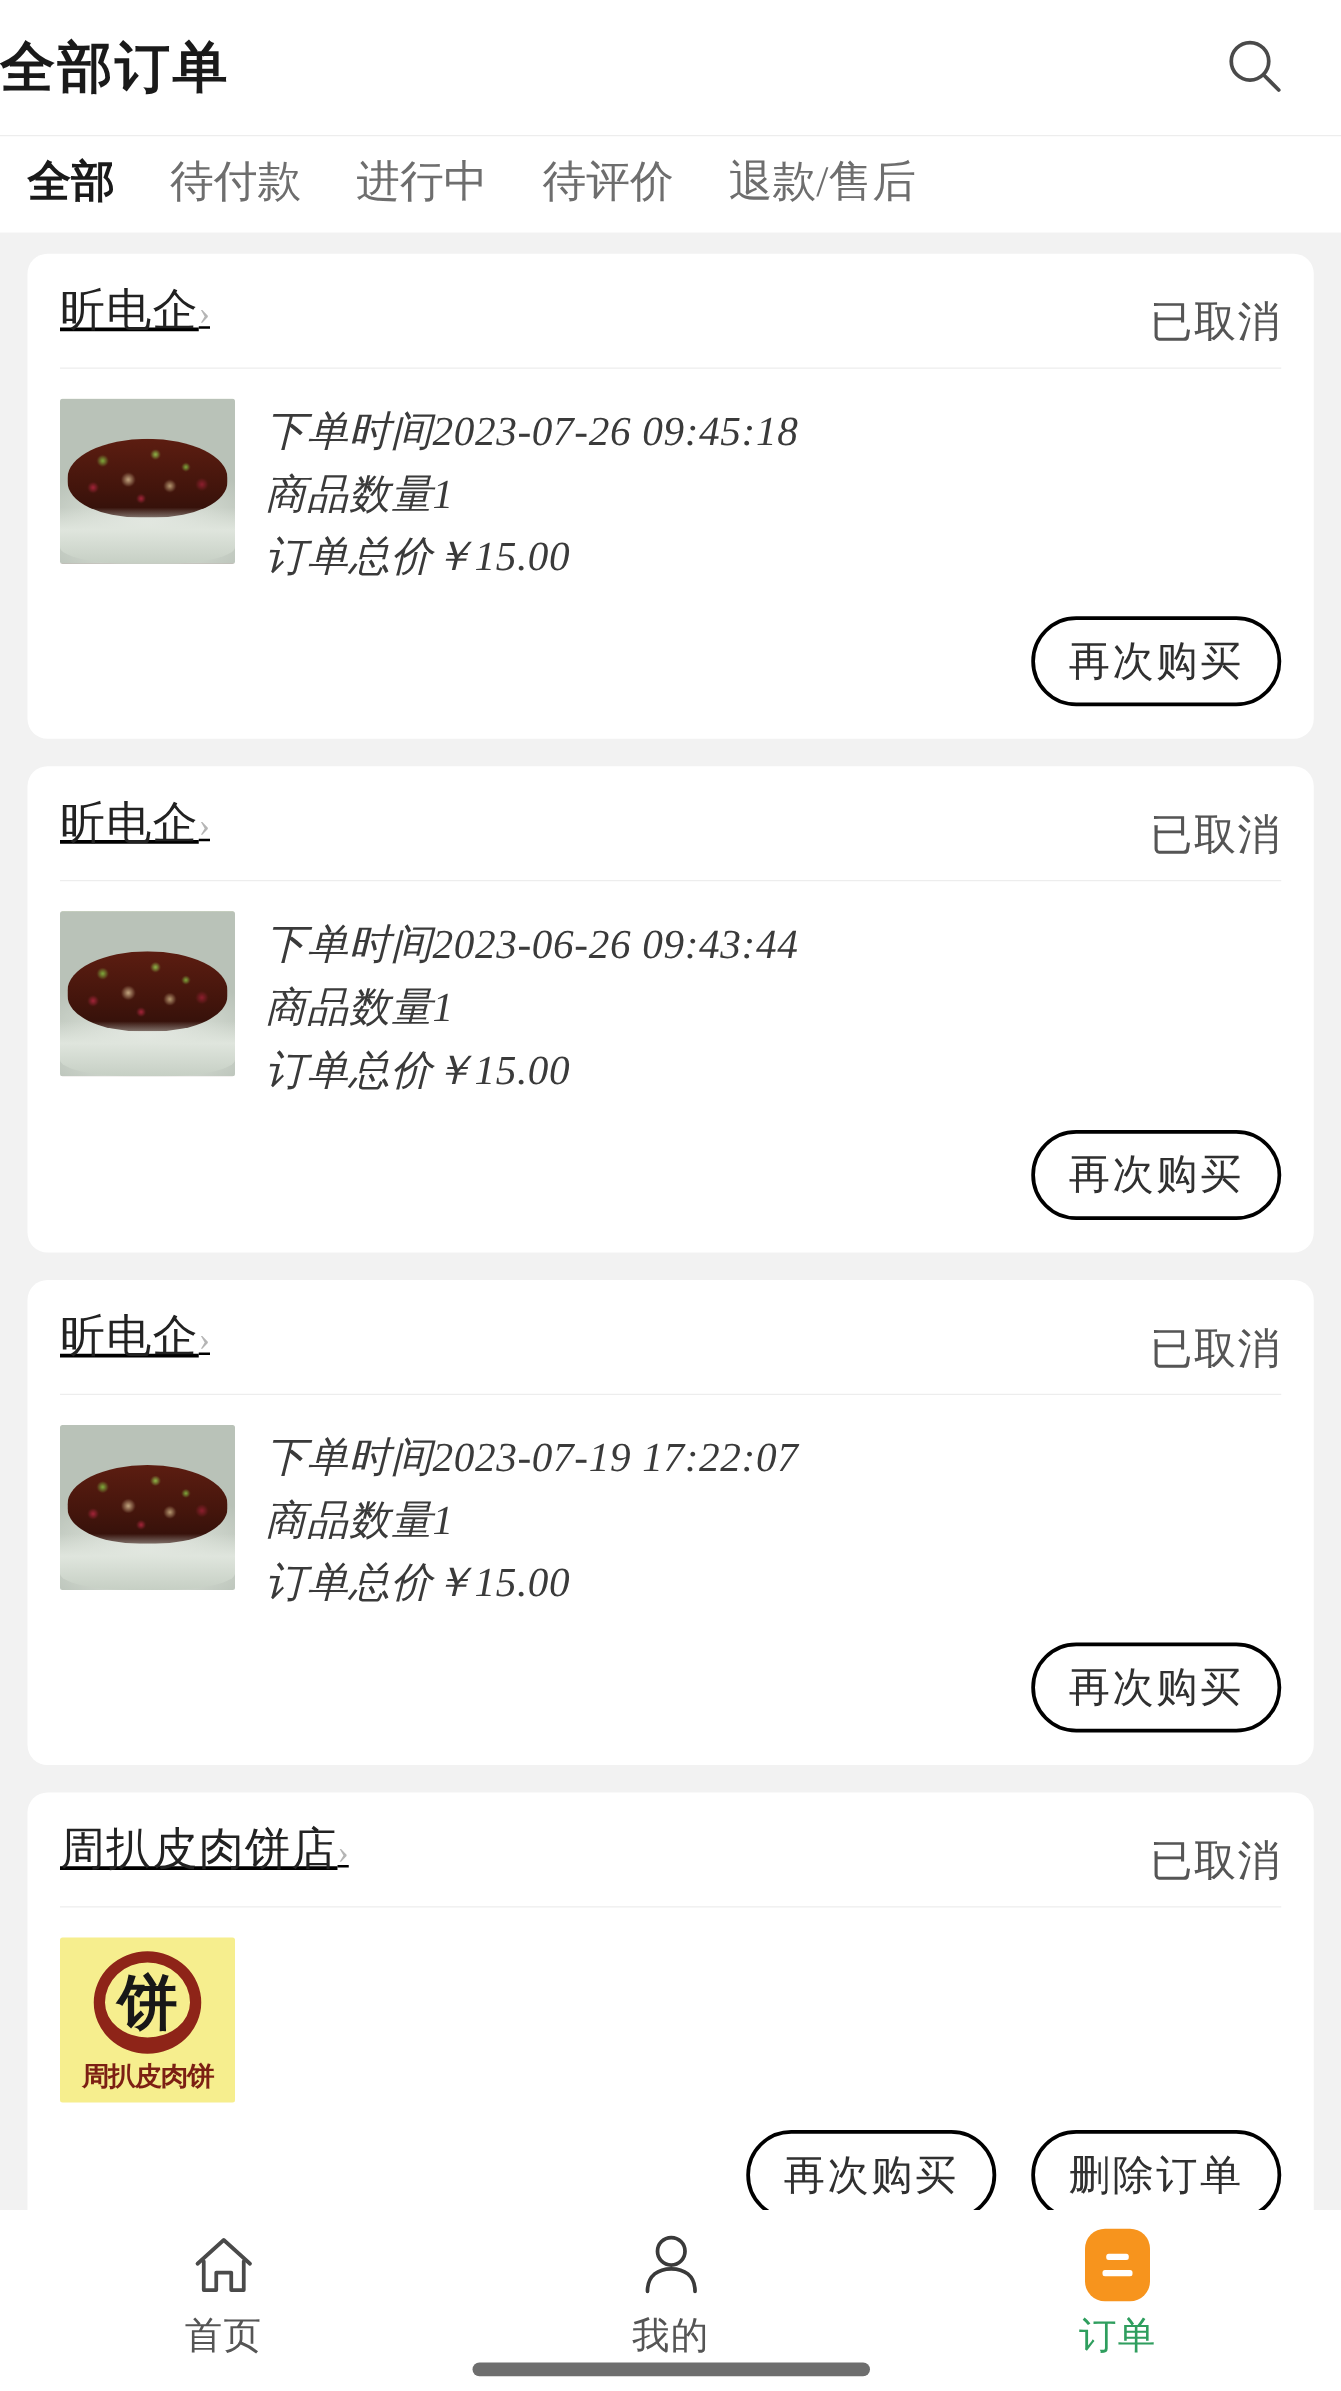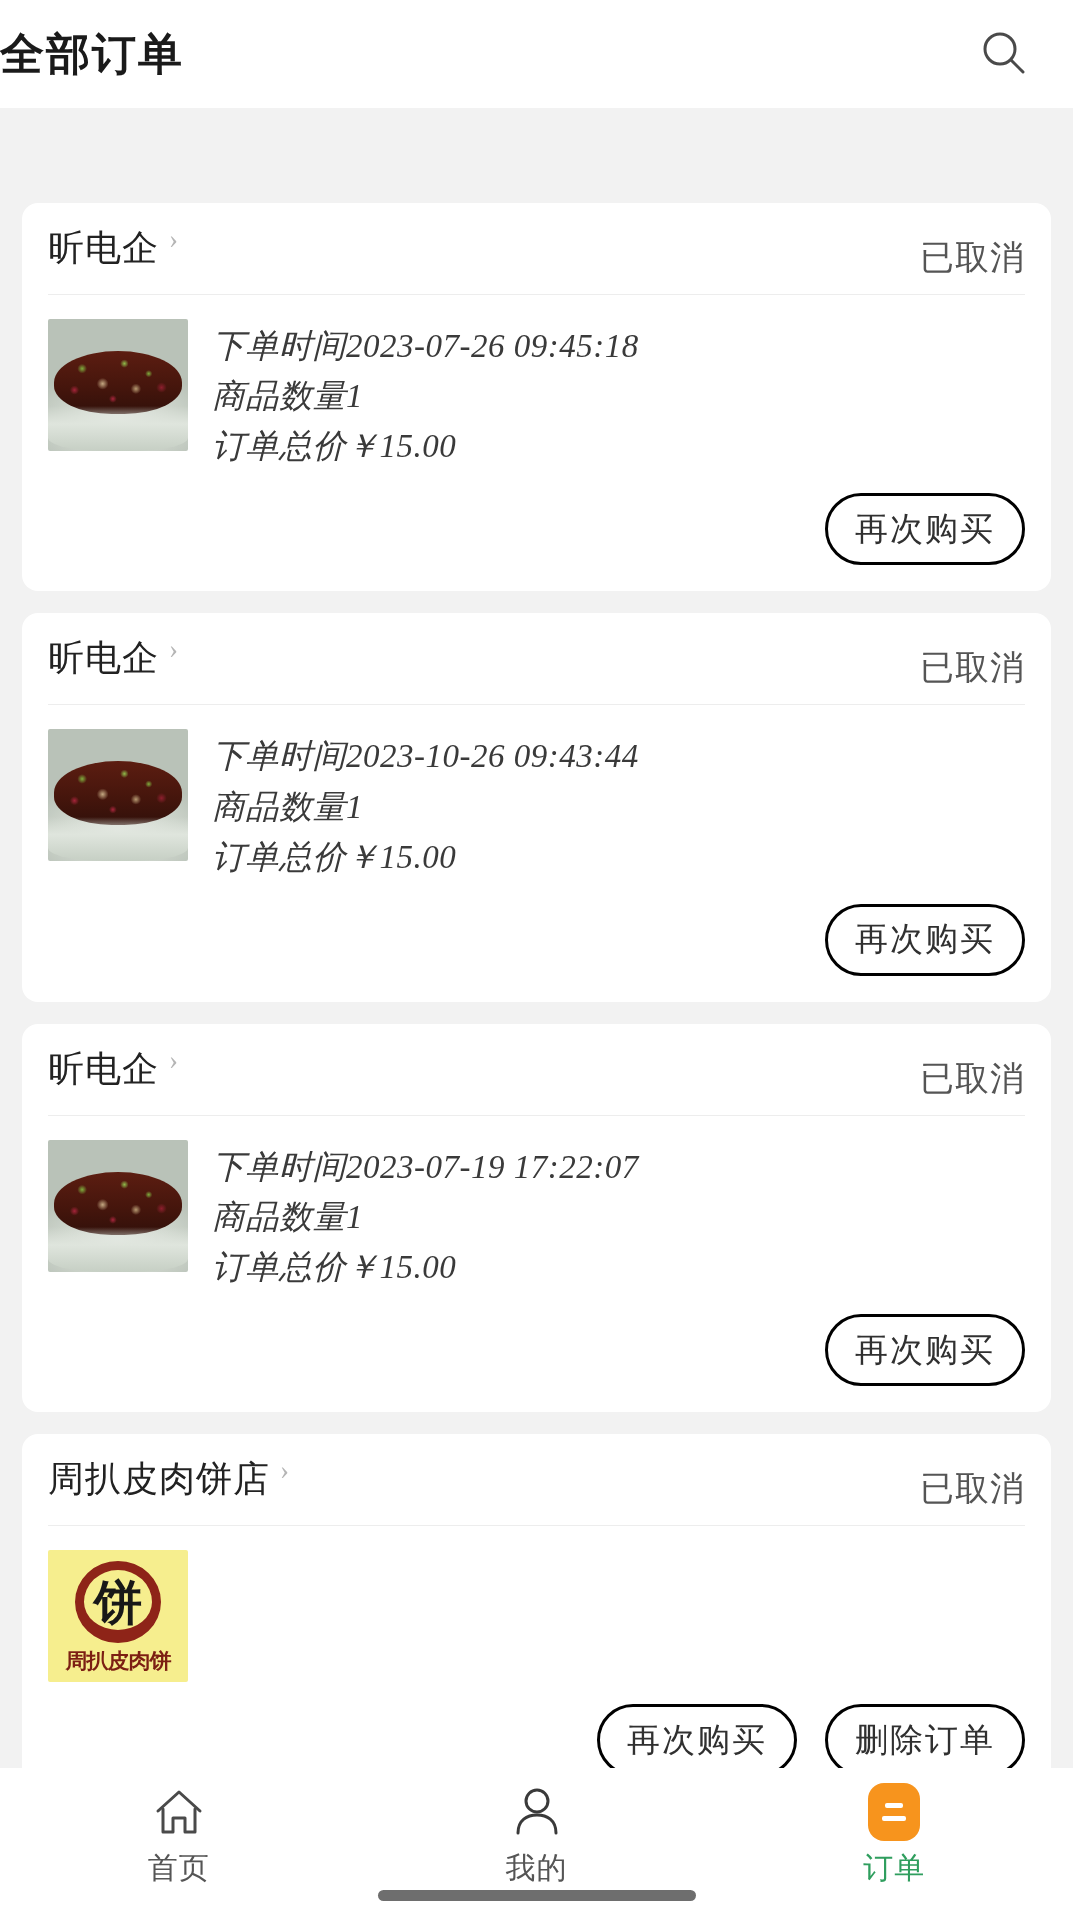--- a/index.html
+++ b/index.html
@@ -101,22 +101,23 @@
   }
   .card-head {
     height: 92px;
     display: flex;
     align-items: center;
     justify-content: space-between;
     border-bottom: 1px solid #ededed;
   }
   .shop {
     display: flex;
-    gap: 10px;
+    align-items: center;
     cursor: pointer;
+    text-decoration: underline;
   }
   .shop-name {
     font-size: 36px;
     color: #222222;
     letter-spacing: 1px;
   }
   .chev {
     font-size: 27px;
     color: #b5b5b5;
     line-height: 1;
@@ -307,20 +308,27 @@
     <div class="search-btn">
       <span>
         <svg width="52" height="52" viewBox="0 0 52 52">
           <circle cx="22" cy="21" r="15" fill="none" stroke="#4a4a4a" stroke-width="3"></circle>
           <line x1="33" y1="32" x2="45" y2="44" stroke="#4a4a4a" stroke-width="3" stroke-linecap="round"></line>
         </svg>
       </span>
     </div>
   </div>
 
+  <div class="tabbar">
+    <div class="tab active">全部</div>
+    <div class="tab">待付款</div>
+    <div class="tab">进行中</div>
+    <div class="tab">待评价</div>
+    <div class="tab">退款/售后</div>
+  </div>
 
   <div class="list">
 
     <div class="card">
       <div class="card-head">
         <div class="shop">
           <span class="shop-name">昕电企</span>
           <span class="chev">›</span>
         </div>
         <div class="status">已取消</div>
@@ -342,21 +350,21 @@
       <div class="card-head">
         <div class="shop">
           <span class="shop-name">昕电企</span>
           <span class="chev">›</span>
         </div>
         <div class="status">已取消</div>
       </div>
       <div class="card-body">
         <div class="thumb food"></div>
         <div class="info">
-          <div class="info-line">下单时间2023-10-26 09:43:44</div>
+          <div class="info-line">下单时间2023-06-26 09:43:44</div>
           <div class="info-line">商品数量1</div>
           <div class="info-line">订单总价￥15.00</div>
         </div>
       </div>
       <div class="card-foot">
         <div class="pill">再次购买</div>
       </div>
     </div>
 
     <div class="card">

